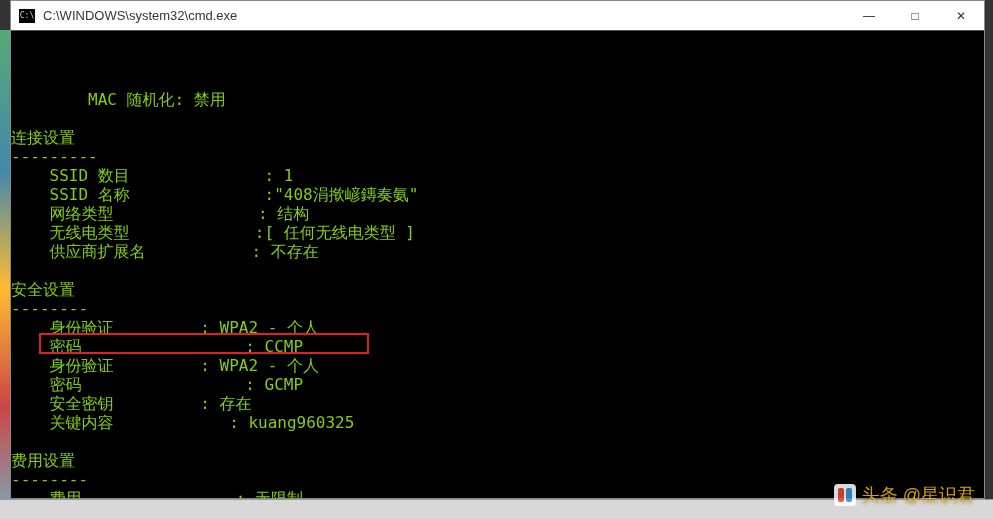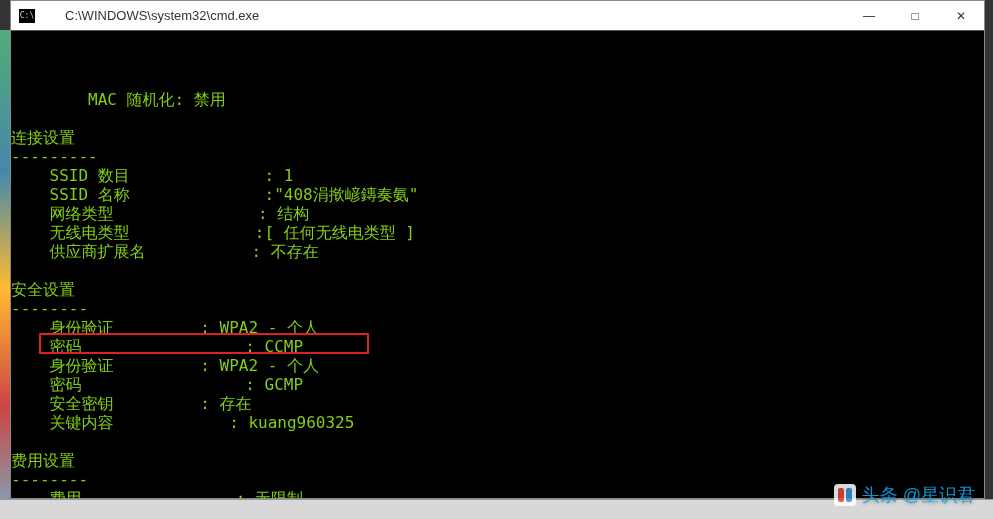--- a/index.html
+++ b/index.html
@@ -36,21 +36,21 @@
       height: 14px;
       background: #000;
       margin: 0 8px;
       display: flex;
       align-items: center;
       justify-content: center;
       color: #ccc;
       font-size: 8px;
       font-family: monospace;
     }
-    .title-text { flex: 1; margin-left: 22px; }
+    .title-text { flex: 1; }
     .title-buttons { display: flex; height: 100%; }
     .title-btn {
       width: 46px;
       display: flex;
       align-items: center;
       justify-content: center;
       font-size: 12px;
       color: #333;
       cursor: pointer;
     }
@@ -68,21 +68,21 @@
     }
     .highlight-box {
       position: absolute;
       border: 2px solid #d22;
       pointer-events: none;
     }
     .watermark {
       position: absolute;
       right: 18px;
       bottom: 12px;
-      color: #0ea5e9;
+      color: #eab308;
       opacity: 0.9;
       font-size: 18px;
       display: flex;
       align-items: center;
       gap: 6px;
       text-shadow: 0 0 4px rgba(0,0,0,0.6);
     }
     .wm-logo {
       width: 22px;
       height: 22px;

